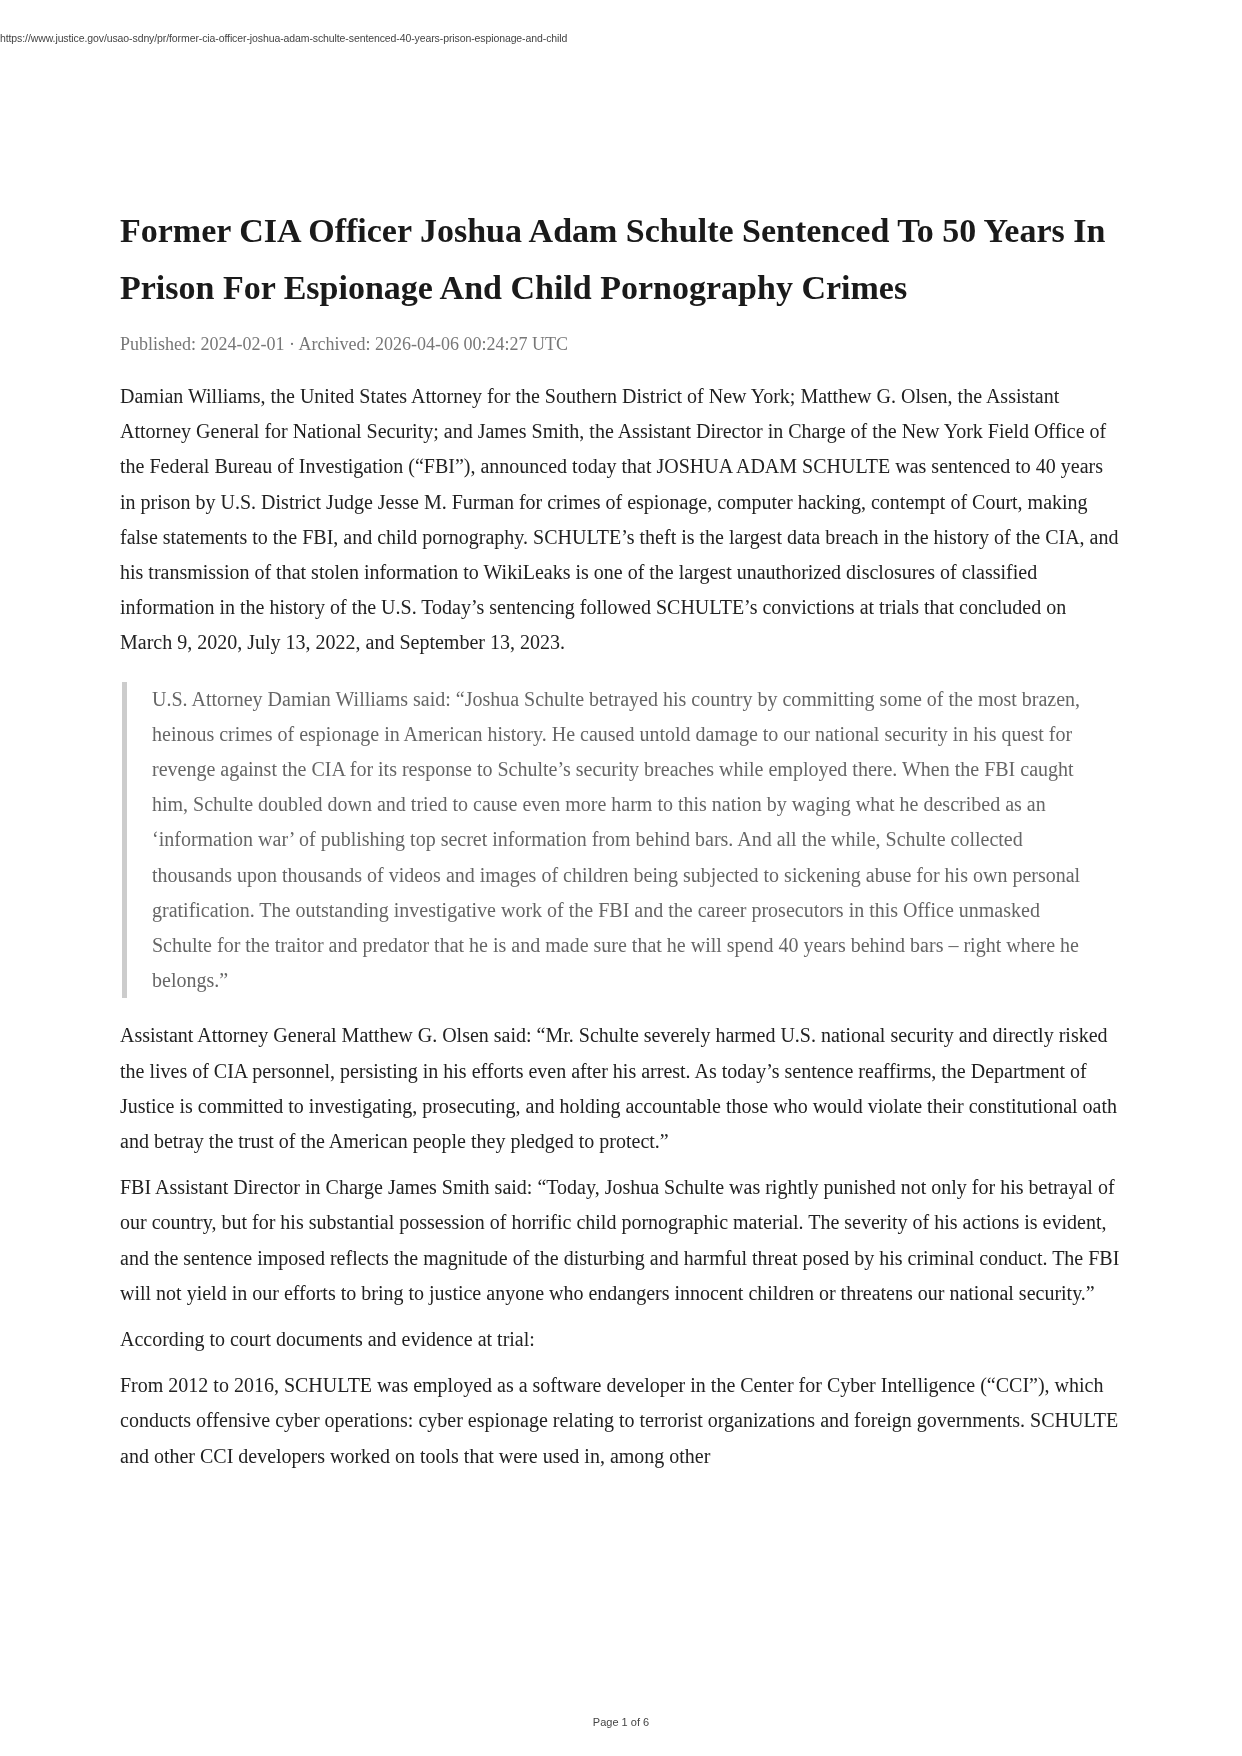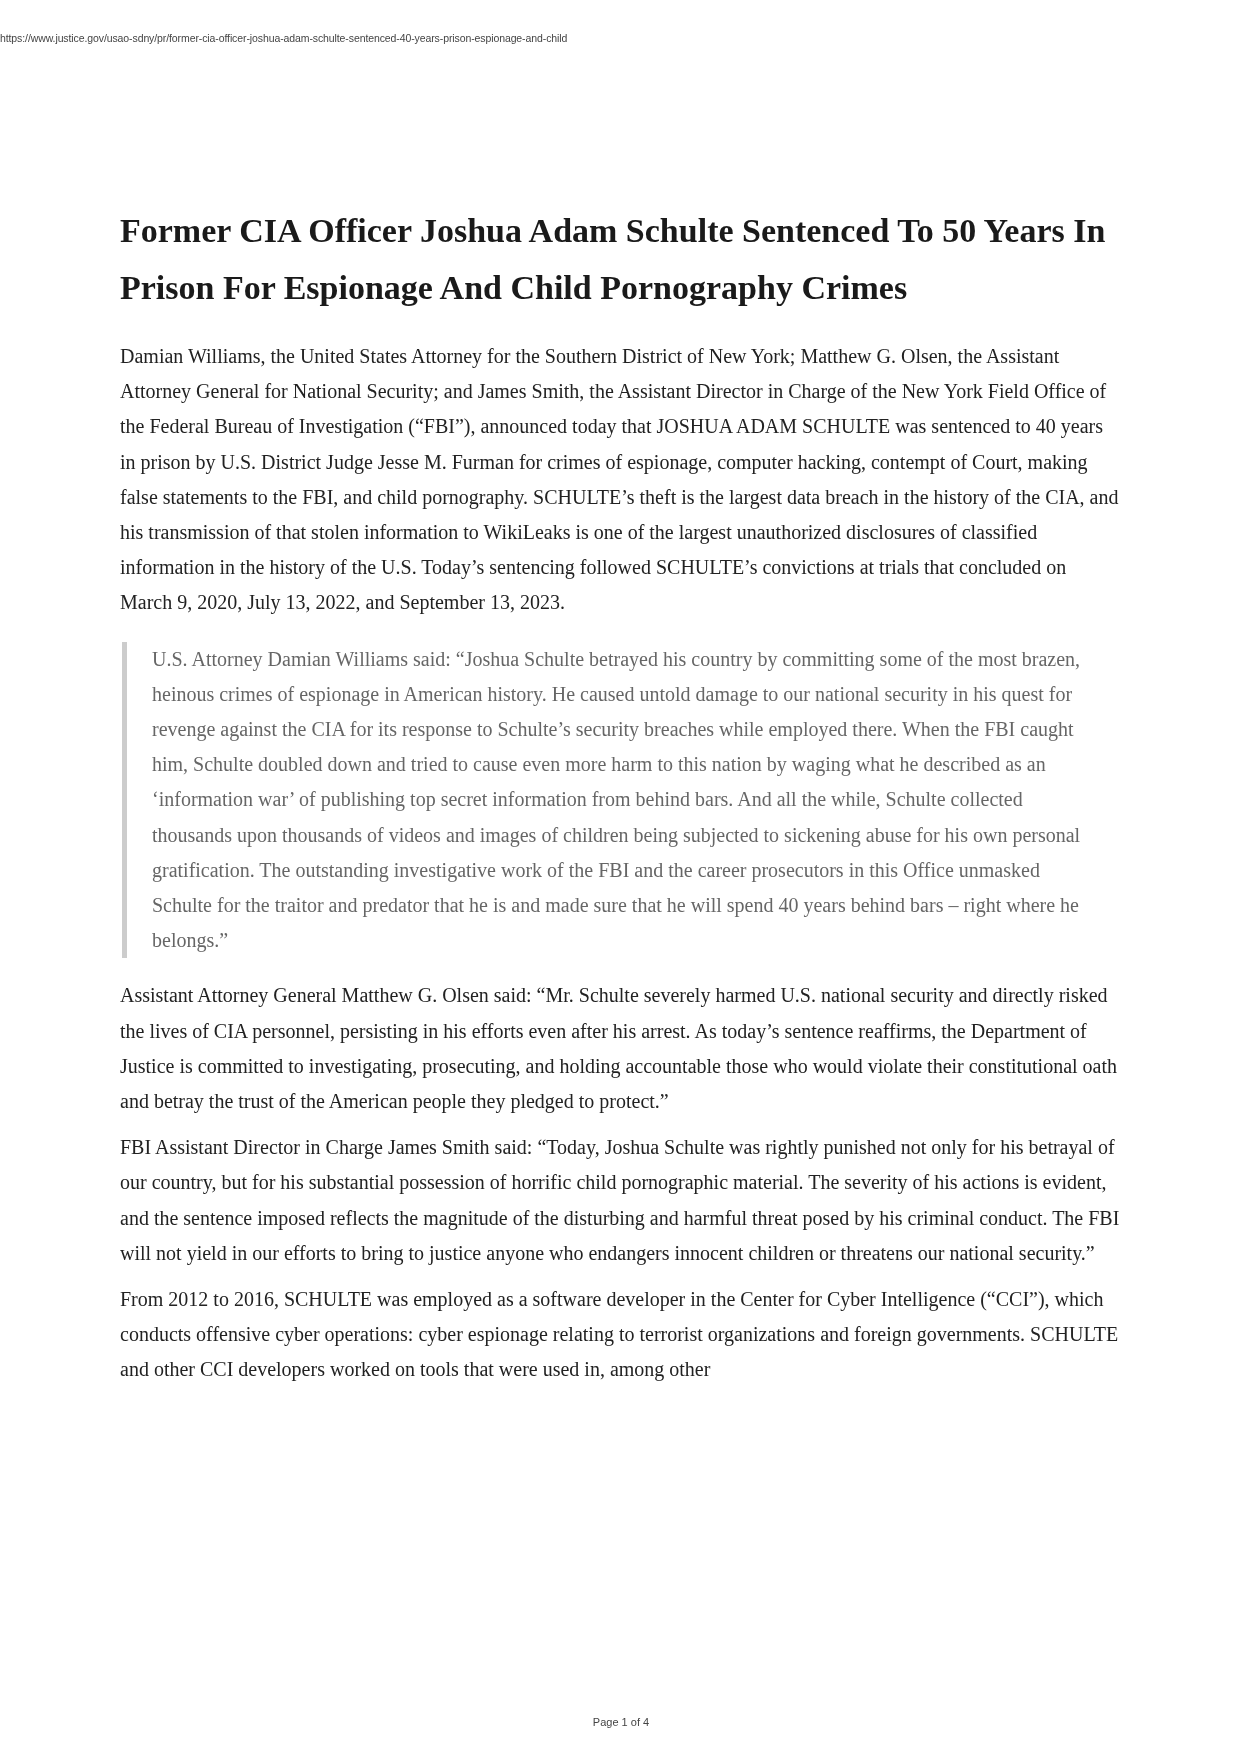--- a/index.html
+++ b/index.html
@@ -73,25 +73,27 @@
       color: #444444;
     }
   </style>
 </head>
 <body>
 
 <div class="url-header">https://www.justice.gov/usao-sdny/pr/former-cia-officer-joshua-adam-schulte-sentenced-40-years-prison-espionage-and-child</div>
 
 <div class="content">
   <h1 class="title">Former CIA Officer Joshua Adam Schulte Sentenced To 50 Years In Prison For Espionage And Child Pornography Crimes</h1>
+  <div class="meta">Published: 2024-02-01 · Archived: 2026-04-06 00:24:27 UTC</div>
 
   <p class="para p1">Damian Williams, the United States Attorney for the Southern District of New York; Matthew G. Olsen, the Assistant Attorney General for National Security; and James Smith, the Assistant Director in Charge of the New York Field Office of the Federal Bureau of Investigation (“FBI”), announced today that JOSHUA ADAM SCHULTE was sentenced to 40 years in prison by U.S. District Judge Jesse M. Furman for crimes of espionage, computer hacking, contempt of Court, making false statements to the FBI, and child pornography.  SCHULTE’s theft is the largest data breach in the history of the CIA, and his transmission of that stolen information to WikiLeaks is one of the largest unauthorized disclosures of classified information in the history of the U.S.  Today’s sentencing followed SCHULTE’s convictions at trials that concluded on March 9, 2020, July 13, 2022, and September 13, 2023.</p>
 
   <blockquote class="quote" style="margin-left:2px;margin-right:0;">
     <p style="width:950px;">U.S. Attorney Damian Williams said: “Joshua Schulte betrayed his country by committing some of the most brazen, heinous crimes of espionage in American history.  He caused untold damage to our national security in his quest for revenge against the CIA for its response to Schulte’s security breaches while employed there.  When the FBI caught him, Schulte doubled down and tried to cause even more harm to this nation by waging what he described as an ‘information war’ of publishing top secret information from behind bars.  And all the while, Schulte collected thousands upon thousands of videos and images of children being subjected to sickening abuse for his own personal gratification.  The outstanding investigative work of the FBI and the career prosecutors in this Office unmasked Schulte for the traitor and predator that he is and made sure that he will spend 40 years behind bars – right where he belongs.”</p>
   </blockquote>
 
   <p class="para gap">Assistant Attorney General Matthew G. Olsen said: “Mr. Schulte severely harmed U.S. national security and directly risked the lives of CIA personnel, persisting in his efforts even after his arrest.  As today’s sentence reaffirms, the Department of Justice is committed to investigating, prosecuting, and holding accountable those who would violate their constitutional oath and betray the trust of the American people they pledged to protect.”</p>
   <p class="para gap">FBI Assistant Director in Charge James Smith said: “Today, Joshua Schulte was rightly punished not only for his betrayal of our country, but for his substantial possession of horrific child pornographic material.  The severity of his actions is evident, and the sentence imposed reflects the magnitude of the disturbing and harmful threat posed by his criminal conduct.  The FBI will not yield in our efforts to bring to justice anyone who endangers innocent children or threatens our national security.”</p>
+  <p class="para gap">According to court documents and evidence at trial:</p>
   <p class="para gap">From 2012 to 2016, SCHULTE was employed as a software developer in the Center for Cyber Intelligence (“CCI”), which conducts offensive cyber operations: cyber espionage relating to terrorist organizations and foreign governments.  SCHULTE and other CCI developers worked on tools that were used in, among other</p>
 </div>
 
-<div class="page-footer">Page 1 of 4</div>
+<div class="page-footer">Page 1 of 6</div>
 
 </body></html>

